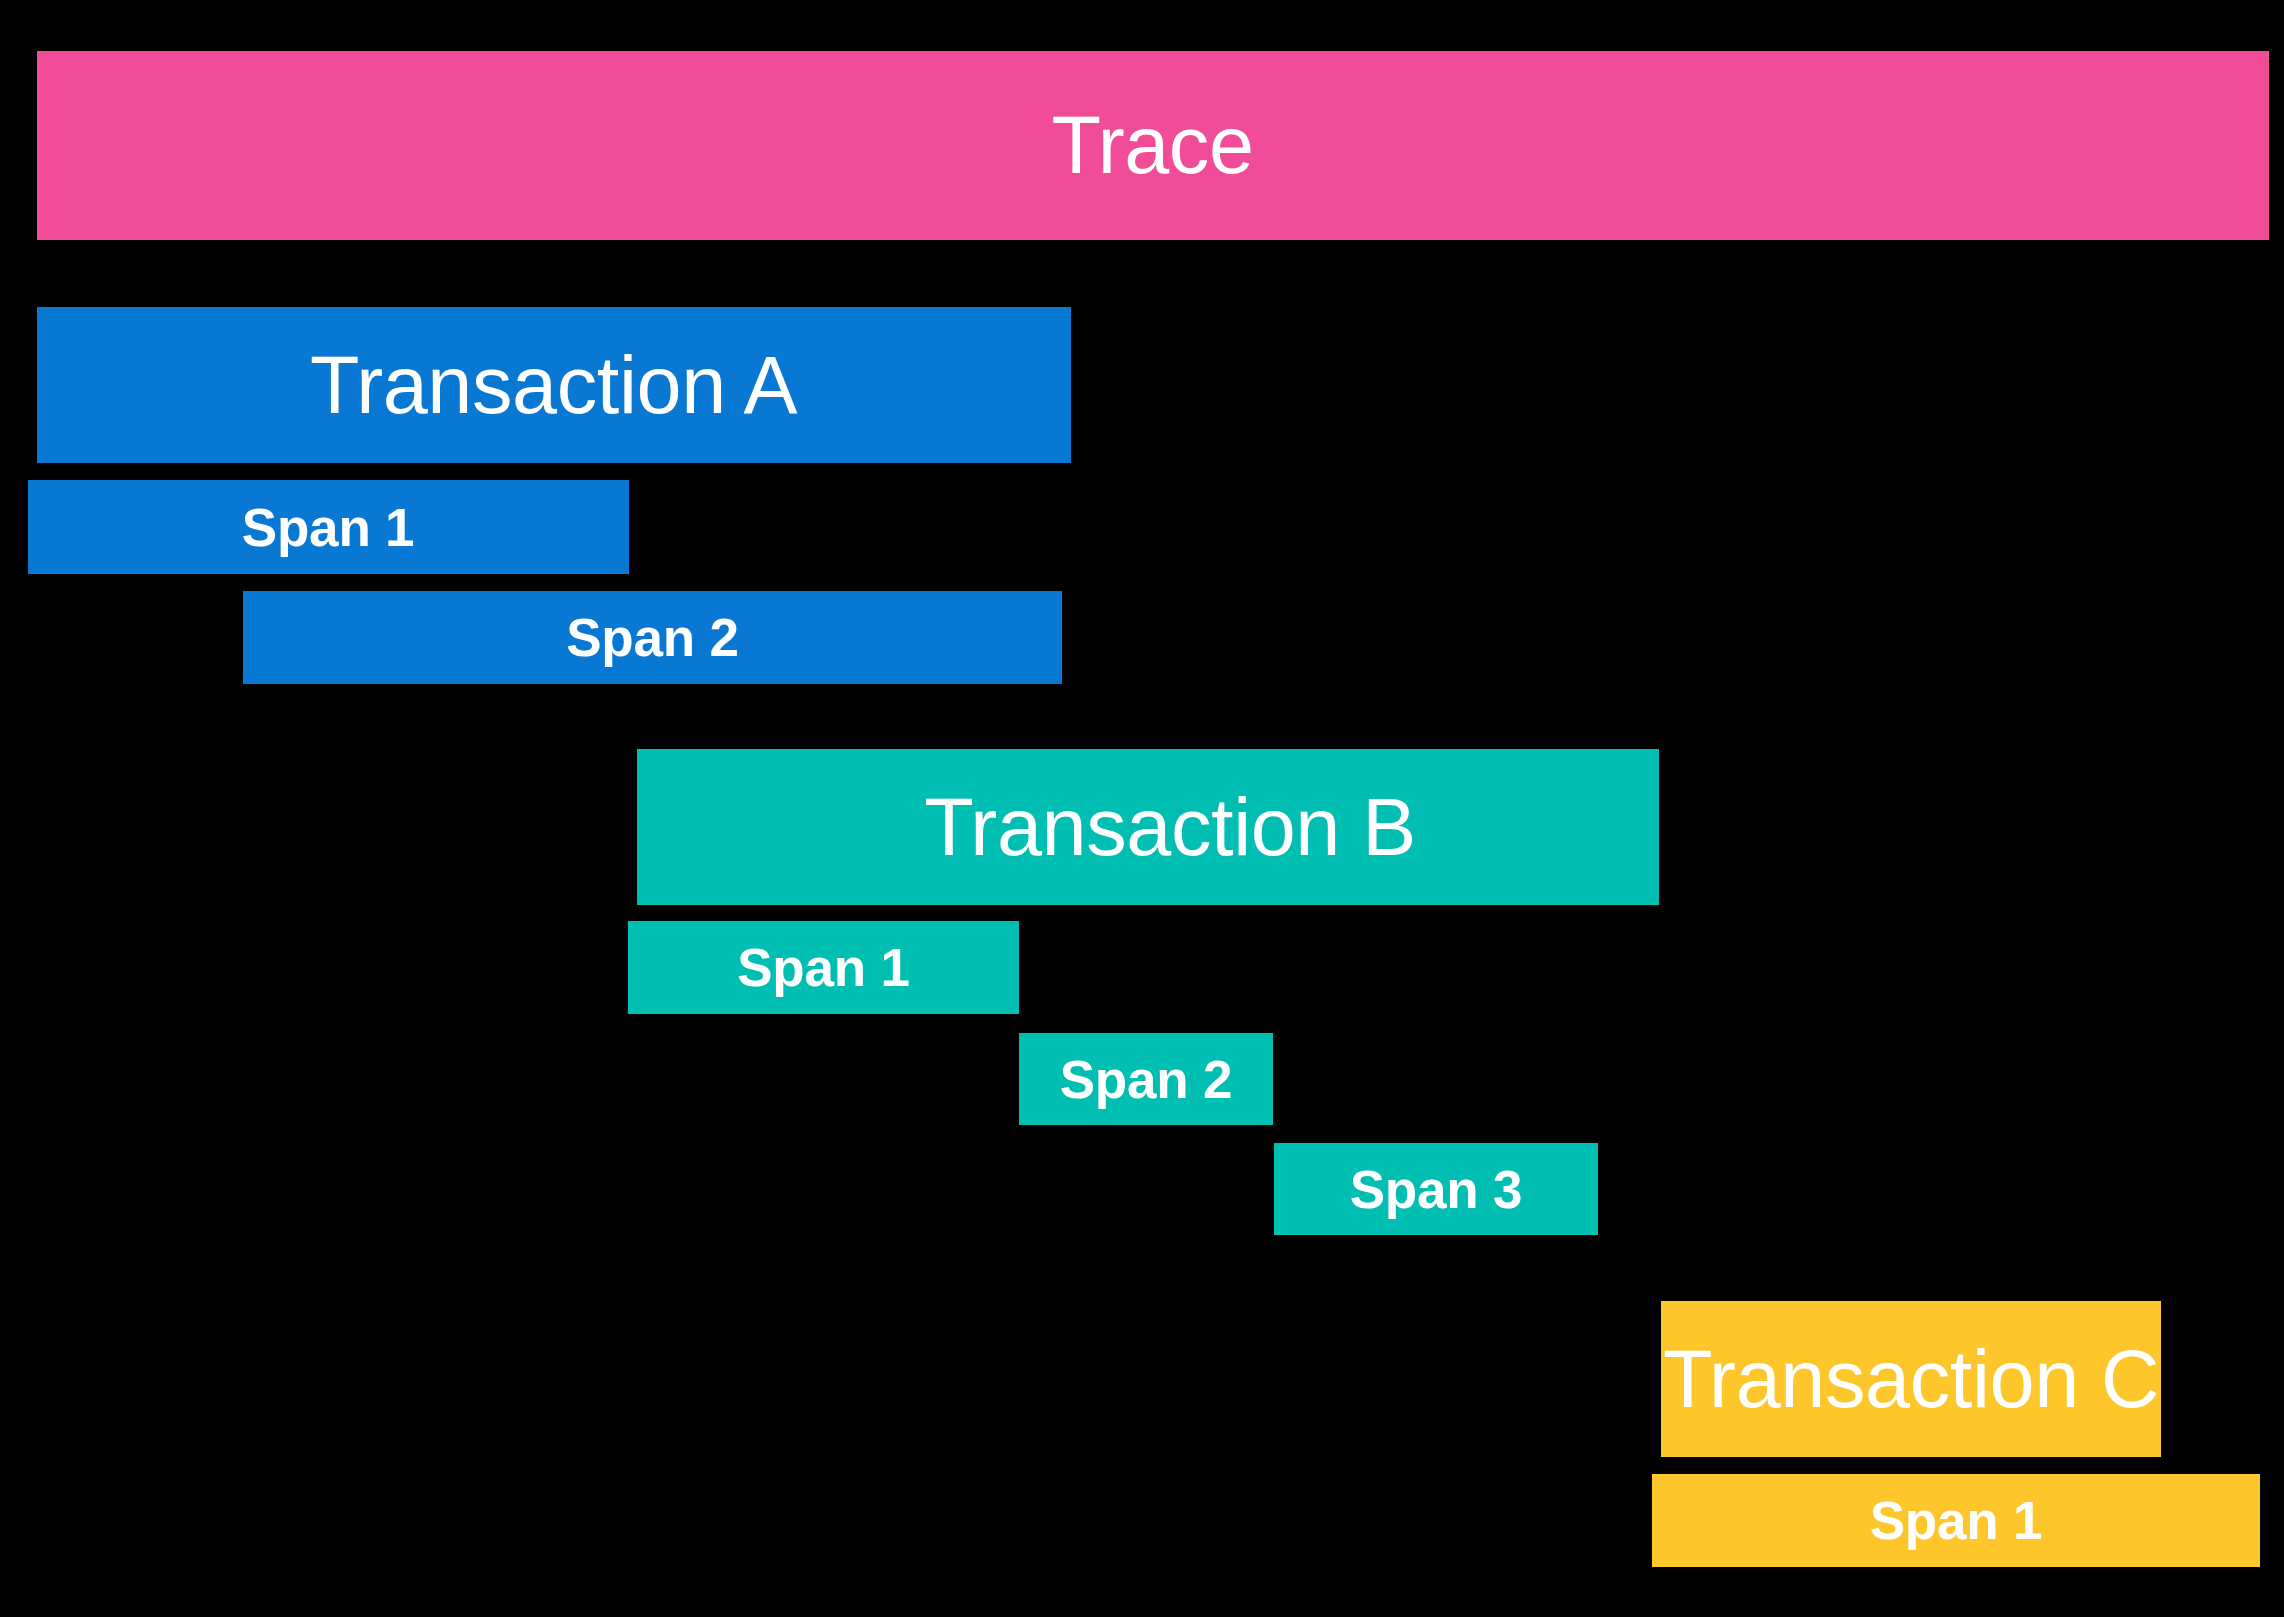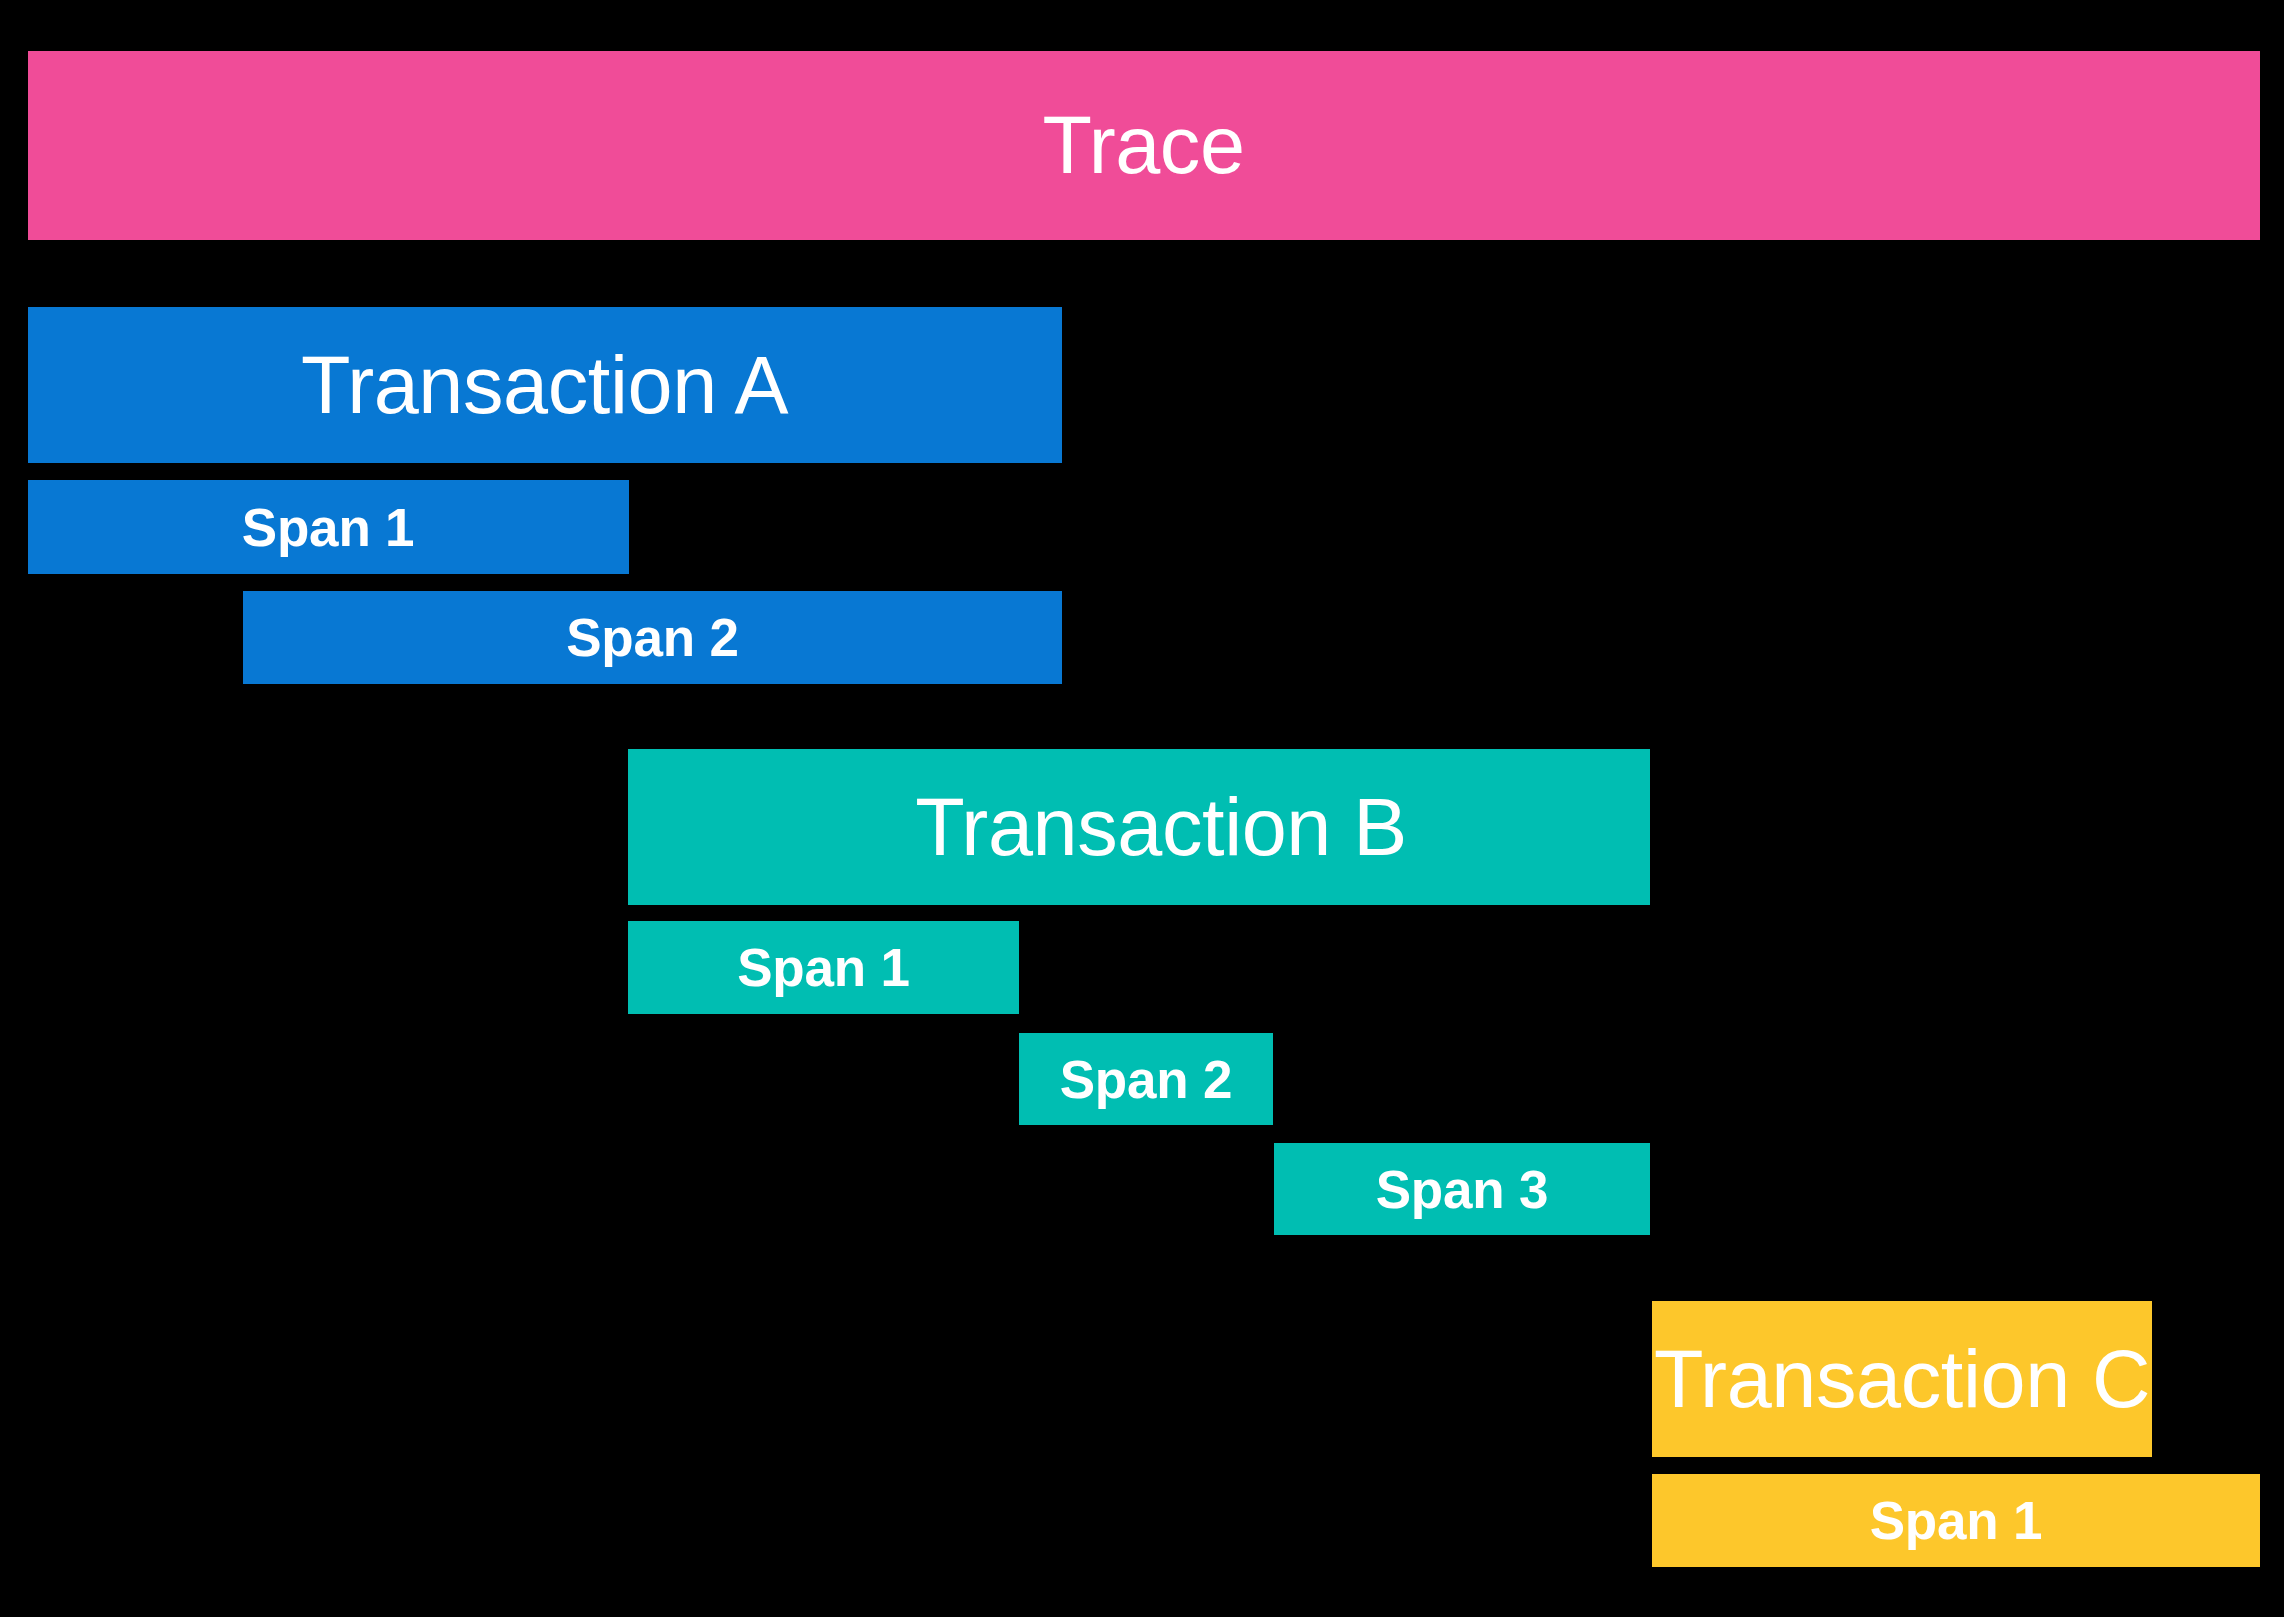--- a/index.html
+++ b/index.html
@@ -21,20 +21,21 @@
     align-items: center;
     justify-content: center;
     color: #ffffff;
     box-sizing: border-box;
     white-space: nowrap;
   }
   .bar--title {
     font-size: 81px;
     font-weight: 500;
     letter-spacing: -0.4px;
+    margin-left: 9px;
   }
   .bar--span {
     font-size: 53px;
     font-weight: 700;
     letter-spacing: -0.2px;
   }
 </style>
 </head>
 <body>
 
@@ -53,21 +54,21 @@
     </div>
     <div class="bar bar--title" style="left: 628px; top: 749px; width: 1022px; height: 156px; background: rgb(0, 190, 178); color: rgb(255, 255, 255); padding-left: 44px;">
       <span>Transaction B</span>
     </div>
     <div class="bar bar--span" style="left: 628px; top: 921px; width: 391px; height: 93px; background: rgb(0, 190, 178); color: rgb(255, 255, 255);">
       <span>Span 1</span>
     </div>
     <div class="bar bar--span" style="left: 1019px; top: 1033px; width: 254px; height: 92px; background: rgb(0, 190, 178); color: rgb(255, 255, 255);">
       <span>Span 2</span>
     </div>
-    <div class="bar bar--span" style="left: 1274px; top: 1143px; width: 376px; height: 92px; background: rgb(0, 190, 178); color: rgb(255, 255, 255);">
+    <div class="bar bar--span" style="left: 1274px; top: 1143px; width: 324px; height: 92px; background: rgb(0, 190, 178); color: rgb(255, 255, 255);">
       <span>Span 3</span>
     </div>
     <div class="bar bar--title" style="left: 1652px; top: 1301px; width: 500px; height: 156px; background: rgb(253, 199, 43); color: rgb(255, 255, 255);">
       <span>Transaction C</span>
     </div>
     <div class="bar bar--span" style="left: 1652px; top: 1474px; width: 608px; height: 93px; background: rgb(253, 199, 43); color: rgb(255, 255, 255);">
       <span>Span 1</span>
     </div>
   </div>
 

